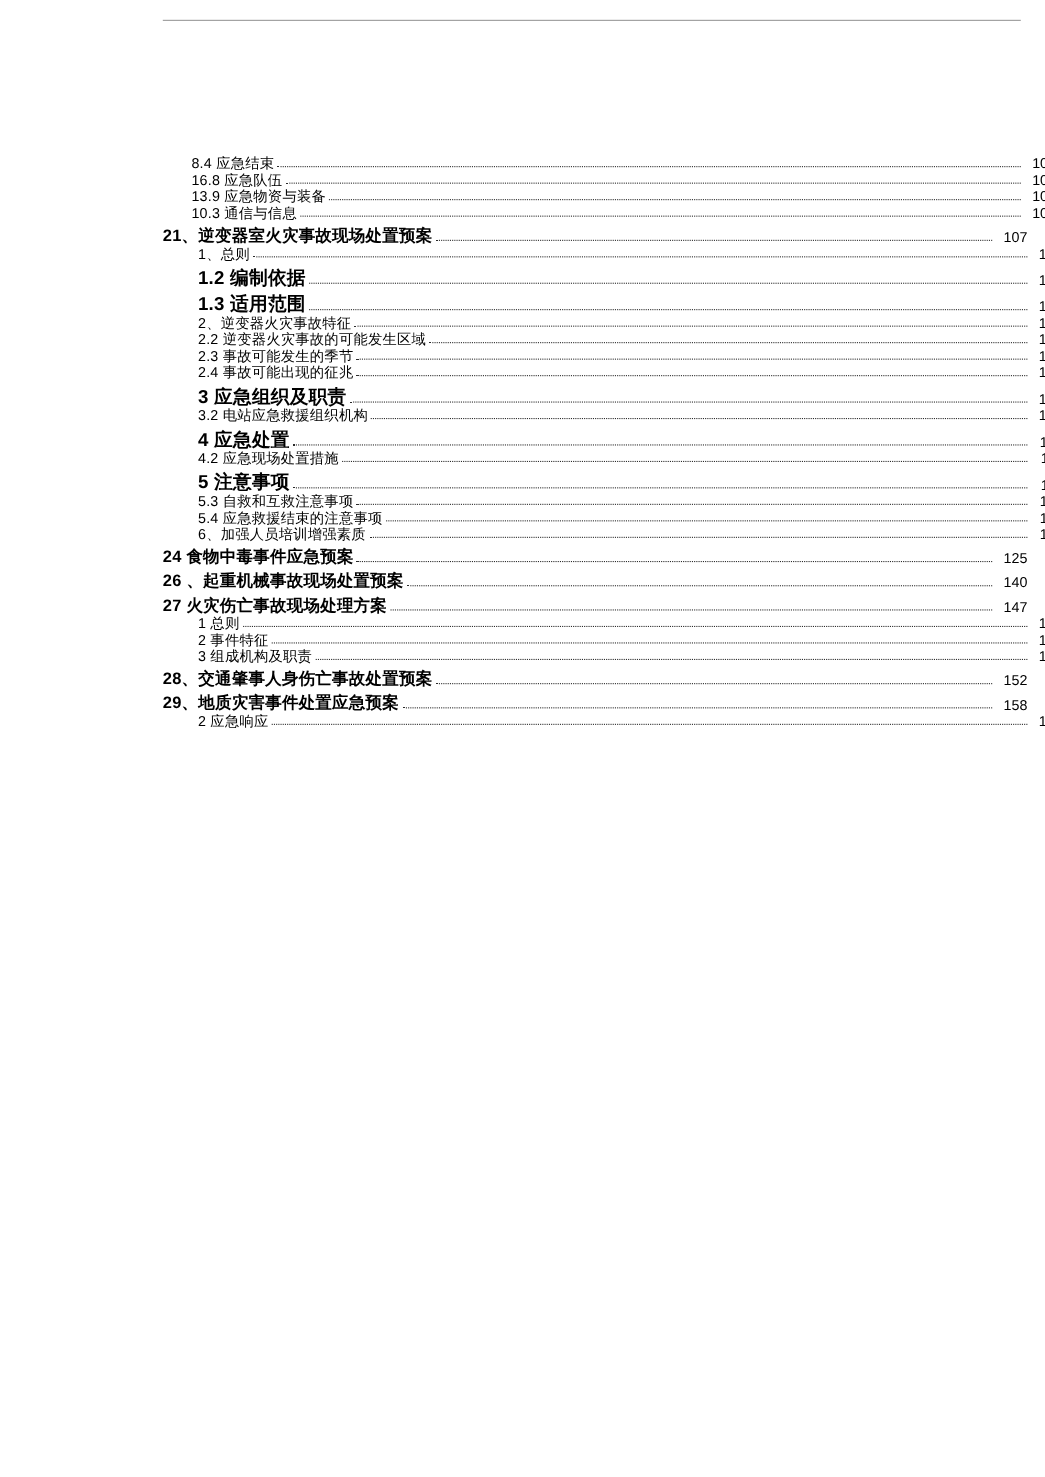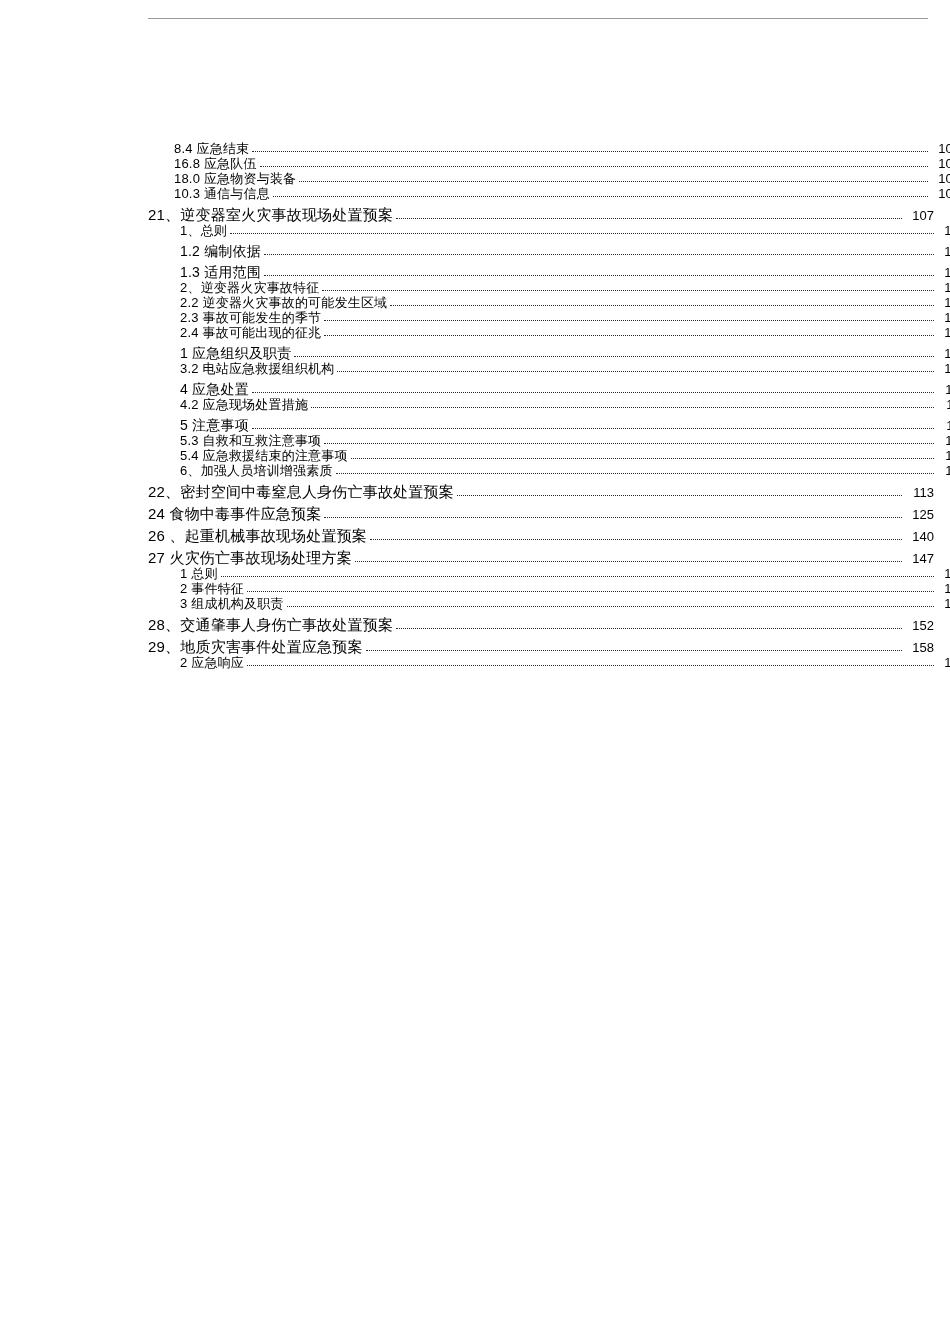--- a/index.html
+++ b/index.html
@@ -40,21 +40,21 @@
   .toc-row {
     display: flex;
     align-items: flex-end;
     width: 100%;
     line-height: 1.0;
     margin-bottom: 2px;
     white-space: nowrap;
   }
   .toc-label {
     flex: 0 0 auto;
-    font-size: 14px;
+    font-size: 17px;
     letter-spacing: 0.2px;
   }
   .toc-dots {
     flex: 1 1 auto;
     margin: 0 2px 3px 3px;
     border-bottom: 1.4px dotted #2b2b2b;
     height: 1px;
     min-width: 8px;
   }
   .toc-page {
@@ -63,21 +63,21 @@
     text-align: right;
     min-width: 30px;
   }
 
   
   .lvl-0 { padding-left: 0px; }
   .lvl-1 { padding-left: 26px; }
   .lvl-2 { padding-left: 32px; }
 
   
-  .t-bold .toc-label { font-weight: normal; }
+  .t-bold .toc-label { font-weight: bold; }
   .t-bold .toc-page { font-weight: normal; }
   .t-big .toc-label { font-size: 15px; }
   .t-small .toc-label { font-size: 13px; }
   .gap-above { margin-top: 7px; }
 </style>
 </head>
 <body>
 
 <div class="page">
   <div class="rule-top"></div>
@@ -86,21 +86,21 @@
         <span class="toc-label">8.4 应急结束</span>
         <span class="toc-dots"></span>
         <span class="toc-page">106</span>
       </div>
       <div class="toc-row lvl-1 t-small">
         <span class="toc-label">16.8 应急队伍</span>
         <span class="toc-dots"></span>
         <span class="toc-page">107</span>
       </div>
       <div class="toc-row lvl-1 t-small">
-        <span class="toc-label">18.0 应急物资与装备</span>
+        <span class="toc-label">13.9 应急物资与装备</span>
         <span class="toc-dots"></span>
         <span class="toc-page">107</span>
       </div>
       <div class="toc-row lvl-1 t-small">
         <span class="toc-label">10.3 通信与信息</span>
         <span class="toc-dots"></span>
         <span class="toc-page">107</span>
       </div>
       <div class="toc-row lvl-0 t-bold t-big gap-above">
         <span class="toc-label">21、逆变器室火灾事故现场处置预案</span>
@@ -136,21 +136,21 @@
         <span class="toc-label">2.3 事故可能发生的季节</span>
         <span class="toc-dots"></span>
         <span class="toc-page">109</span>
       </div>
       <div class="toc-row lvl-2 t-small">
         <span class="toc-label">2.4 事故可能出现的征兆</span>
         <span class="toc-dots"></span>
         <span class="toc-page">109</span>
       </div>
       <div class="toc-row lvl-2 t-bold gap-above">
-        <span class="toc-label">1 应急组织及职责</span>
+        <span class="toc-label">3 应急组织及职责</span>
         <span class="toc-dots"></span>
         <span class="toc-page">109</span>
       </div>
       <div class="toc-row lvl-2 t-small">
         <span class="toc-label">3.2 电站应急救援组织机构</span>
         <span class="toc-dots"></span>
         <span class="toc-page">109</span>
       </div>
       <div class="toc-row lvl-2 t-bold gap-above">
         <span class="toc-label">4 应急处置</span>
@@ -172,25 +172,20 @@
         <span class="toc-dots"></span>
         <span class="toc-page">112</span>
       </div>
       <div class="toc-row lvl-2 t-small">
         <span class="toc-label">5.4 应急救援结束的注意事项</span>
         <span class="toc-dots"></span>
         <span class="toc-page">113</span>
       </div>
       <div class="toc-row lvl-2 t-small">
         <span class="toc-label">6、加强人员培训增强素质</span>
-        <span class="toc-dots"></span>
-        <span class="toc-page">113</span>
-      </div>
-      <div class="toc-row lvl-0 t-bold t-big gap-above">
-        <span class="toc-label">22、密封空间中毒窒息人身伤亡事故处置预案</span>
         <span class="toc-dots"></span>
         <span class="toc-page">113</span>
       </div>
       <div class="toc-row lvl-0 t-bold t-big gap-above">
         <span class="toc-label">24 食物中毒事件应急预案</span>
         <span class="toc-dots"></span>
         <span class="toc-page">125</span>
       </div>
       <div class="toc-row lvl-0 t-bold t-big gap-above">
         <span class="toc-label">26 、起重机械事故现场处置预案</span>

